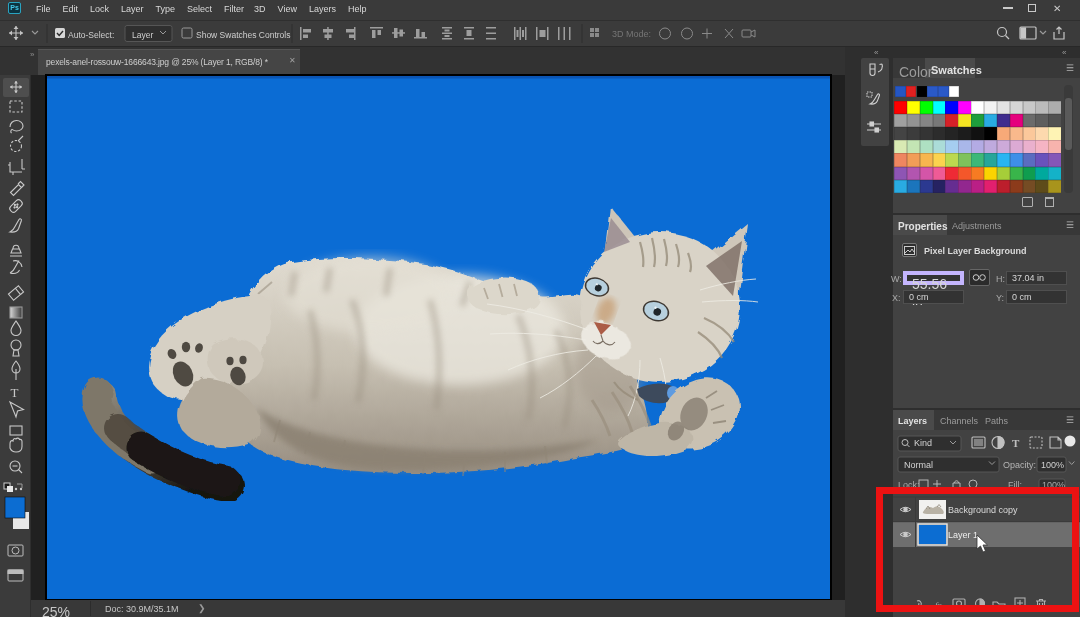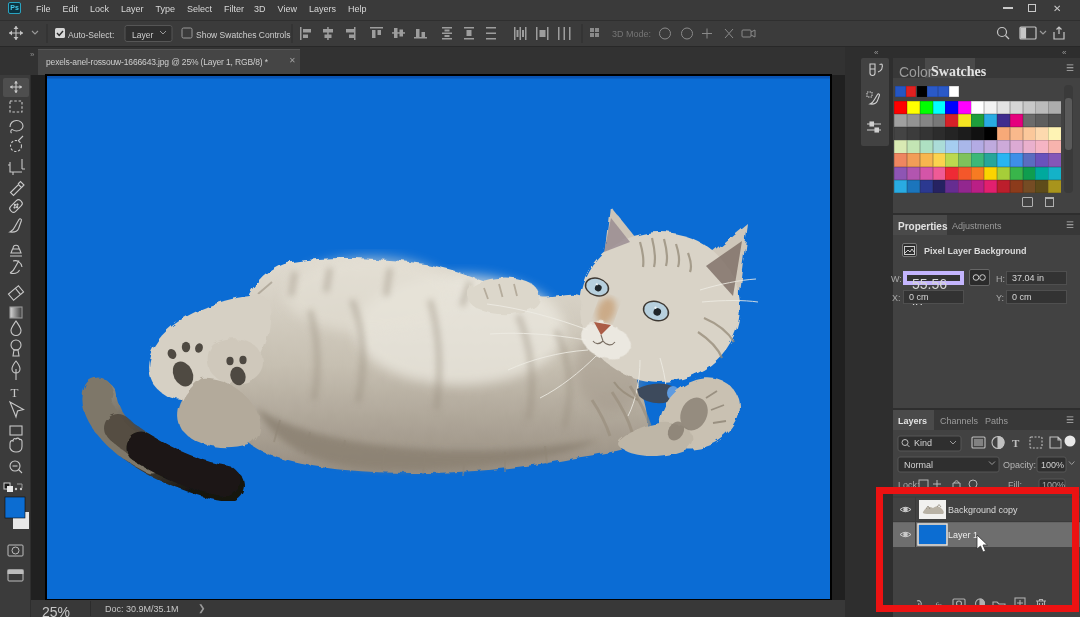--- a/index.html
+++ b/index.html
@@ -410,21 +410,21 @@
             <rect x="8" y="6" width="3.5" height="4" fill="#cfcfcf"></rect>
           </g>
       </g>
     </svg>
   </div>
 
   <div class="abs" style="left:893px;top:58px;width:187px;height:155px;background:#424242;"></div>
   <div class="abs" style="left:893px;top:58px;width:187px;height:20px;background:#383838;"></div>
   <div class="abs" style="left:925px;top:58px;width:50px;height:20px;background:#4a4a4a;"></div>
   <div class="abs" style="left:899px;top:64px;color:#9b9b9b;font-size:14px;">Color</div>
-  <div class="abs" style="left:931px;top:64px;color:#e2e2e2;font-size:14px;font-weight:bold;font-family:Liberation Serif, serif;">Swatches</div>
+  <div class="abs" style="left:931px;top:64px;color:#e2e2e2;font-size:11px;font-weight:bold;">Swatches</div>
   <div class="abs" style="left:1066px;top:63px;color:#b5b5b5;font-size:9px;">☰</div>
   <div id="recent" class="abs" style="left:895px;top:86px;height:11px;display:flex;">
       <div style="width:10.5px;height:11px;background:#2456c4;margin-right:0.3px;box-shadow:inset 0 0 0 0.5px rgba(30,30,30,.3);"></div>
       <div style="width:10.5px;height:11px;background:#e02020;margin-right:0.3px;box-shadow:inset 0 0 0 0.5px rgba(30,30,30,.3);"></div>
       <div style="width:10.5px;height:11px;background:#000000;margin-right:0.3px;box-shadow:inset 0 0 0 0.5px rgba(30,30,30,.3);"></div>
       <div style="width:10.5px;height:11px;background:#2a59c8;margin-right:0.3px;box-shadow:inset 0 0 0 0.5px rgba(30,30,30,.3);"></div>
       <div style="width:10.5px;height:11px;background:#2a59c8;margin-right:0.3px;box-shadow:inset 0 0 0 0.5px rgba(30,30,30,.3);"></div>
       <div style="width:10.5px;height:11px;background:#ffffff;margin-right:0.3px;box-shadow:inset 0 0 0 0.5px rgba(30,30,30,.3);"></div>
     </div>
   <div id="grid" class="abs" style="left:894px;top:101px;width:167px;height:92px;overflow:hidden;">

